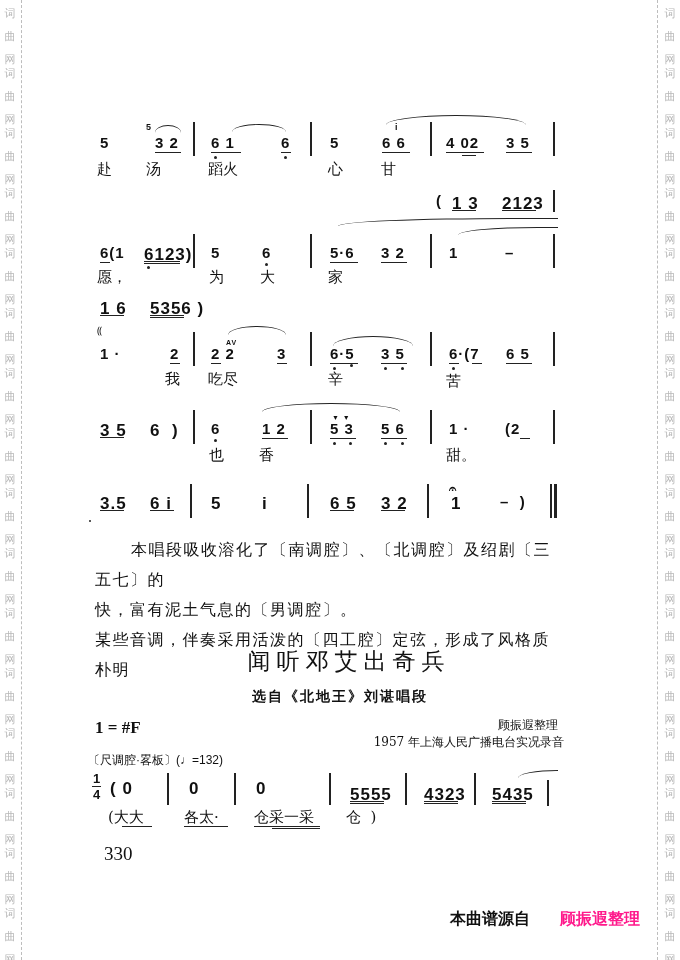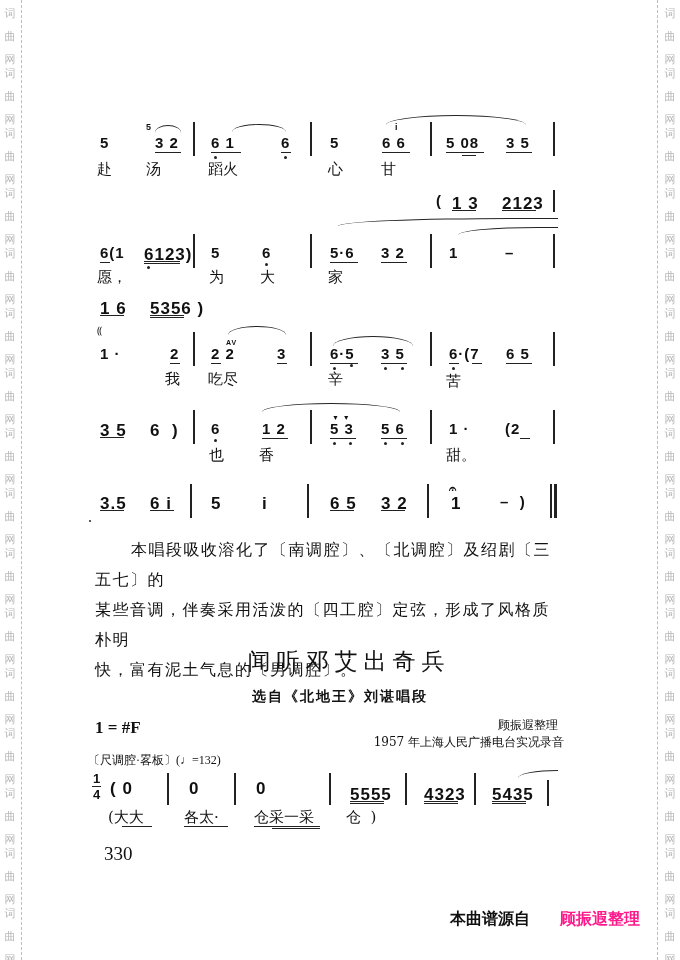--- a/index.html
+++ b/index.html
@@ -25,21 +25,21 @@
   .slur { position: absolute; border-top: 1.5px solid #222; border-radius: 50% 50% 0 0 / 100% 100% 0 0; }
   .dot { position: absolute; width: 3px; height: 3px; border-radius: 50%; background: #222; }
 
   .para { position: absolute; left: 95px; width: 470px; font-family: "DejaVu Serif", serif; font-size: 16px; line-height: 30px; letter-spacing: 1.5px; }
   .para .indent { display: inline-block; width: 36px; }
 
   .title { position: absolute; left: 9px; width: 680px; top: 646px; text-align: center; font-family: "DejaVu Serif", serif; font-size: 23px; letter-spacing: 6px; }
   .subtitle { position: absolute; left: 0; width: 680px; top: 688px; text-align: center; font-family: "DejaVu Sans", sans-serif; font-weight: bold; font-size: 14px; letter-spacing: 2px; }
   .key { position: absolute; left: 95px; top: 718px; font-family: "Liberation Serif", serif; font-weight: bold; font-size: 17px; }
   .credit { position: absolute; right: 122px; font-family: "DejaVu Serif", serif; font-size: 12px; text-align: right; }
-  .tempo { position: absolute; left: 88px; top: 752px; font-family: Liberation Serif, serif; font-size: 12px; }
+  .tempo { position: absolute; left: 88px; top: 752px; font-family: Liberation Sans, sans-serif; font-size: 12px; }
   .tsig { position: absolute; left: 92px; top: 772px; font-family: "Liberation Sans", sans-serif; font-weight: bold; font-size: 13px; line-height: 13px; text-align: center; }
   .tsig .line { display: block; width: 9px; height: 1px; background: #222; margin: 1px 0; }
   .pagenum { position: absolute; left: 104px; top: 843px; font-family: "Liberation Serif", serif; font-size: 19px; }
   .source { position: absolute; top: 909px; font-family: "DejaVu Sans", sans-serif; font-weight: bold; font-size: 16px; }
   .source.a { left: 450px; color: #111; }
   .source.b { left: 560px; }
 </style>
 </head>
 <body>
 
@@ -226,21 +226,21 @@
     <span class="n" style="left:281px;top:134px">6</span>
     <div class="ul" style="left:281px;top:152px;width:10px"></div>
     <div class="dot" style="left:284px;top:156px"></div>
     <div class="bar" style="left:310px;top:122px;height:34px"></div>
     <span class="n" style="left:330px;top:134px">5</span>
     <span class="n sm" style="left:395px;top:118px;font-size:9px">i</span>
     <span class="n" style="left:382px;top:134px">6 6</span>
     <div class="ul" style="left:382px;top:152px;width:28px"></div>
     <div class="slur" style="left:386px;top:115px;width:140px;height:10px"></div>
     <div class="bar" style="left:430px;top:122px;height:34px"></div>
-    <span class="n" style="left:446px;top:134px">5 08</span>
+    <span class="n" style="left:446px;top:134px">4 02</span>
     <div class="ul" style="left:446px;top:152px;width:38px"></div>
     <div class="ul" style="left:462px;top:155px;width:14px"></div>
     <span class="n" style="left:506px;top:134px">3 5</span>
     <div class="ul" style="left:506px;top:152px;width:26px"></div>
     <div class="bar" style="left:553px;top:122px;height:34px"></div>
 
     <span class="ly" style="left:97px;top:160px">赴</span>
     <span class="ly" style="left:146px;top:160px">汤</span>
     <span class="ly" style="left:208px;top:160px">蹈火</span>
     <span class="ly" style="left:328px;top:160px">心</span>
@@ -373,22 +373,22 @@
     <div class="bar" style="left:427px;top:484px;height:34px"></div>
     <span class="n" style="left:449px;top:480px;font-size:13px">𝄐</span>
     <span class="n sm" style="left:451px;top:495px">1</span>
     <span class="n" style="left:500px;top:493px">–  )</span>
     <div class="bar" style="left:550px;top:484px;height:34px"></div>
     <div class="bar thick" style="left:554px;top:484px;height:34px"></div>
   </div>
 
   <div class="para" style="top:535px">
     <div><span class="indent"></span><span>本唱段吸收溶化了〔南调腔〕、〔北调腔〕及绍剧〔三五七〕的</span></div>
+    <div>快，富有泥土气息的〔男调腔〕。</div>
     <div>某些音调，伴奏采用活泼的〔四工腔〕定弦，形成了风格质朴明</div>
-    <div>快，富有泥土气息的〔男调腔〕。</div>
   </div>
 
   <div class="title">闻听邓艾出奇兵</div>
   <div class="subtitle">选自《北地王》刘谌唱段</div>
   <div class="key">1 = #F</div>
   <div class="credit" style="top:717px">顾振遐整理</div>
   <div class="credit" style="top:734px;right:116px">1957 年上海人民广播电台实况录音</div>
   <div class="tempo">〔尺调腔·畧板〕(♩=132)</div>
   <div class="tsig">
     <span>1</span>

